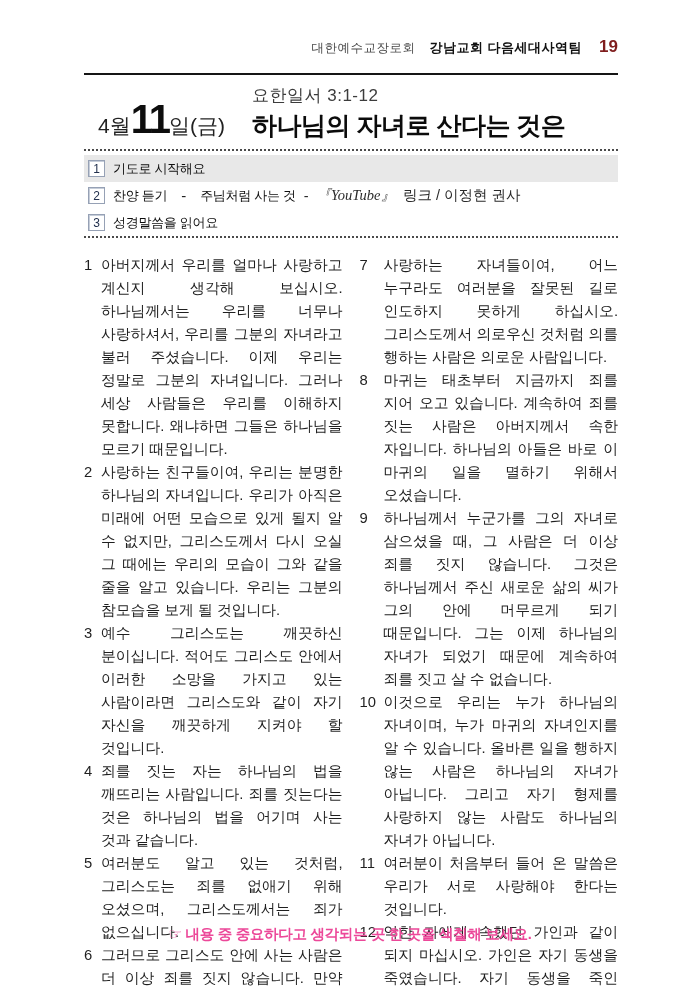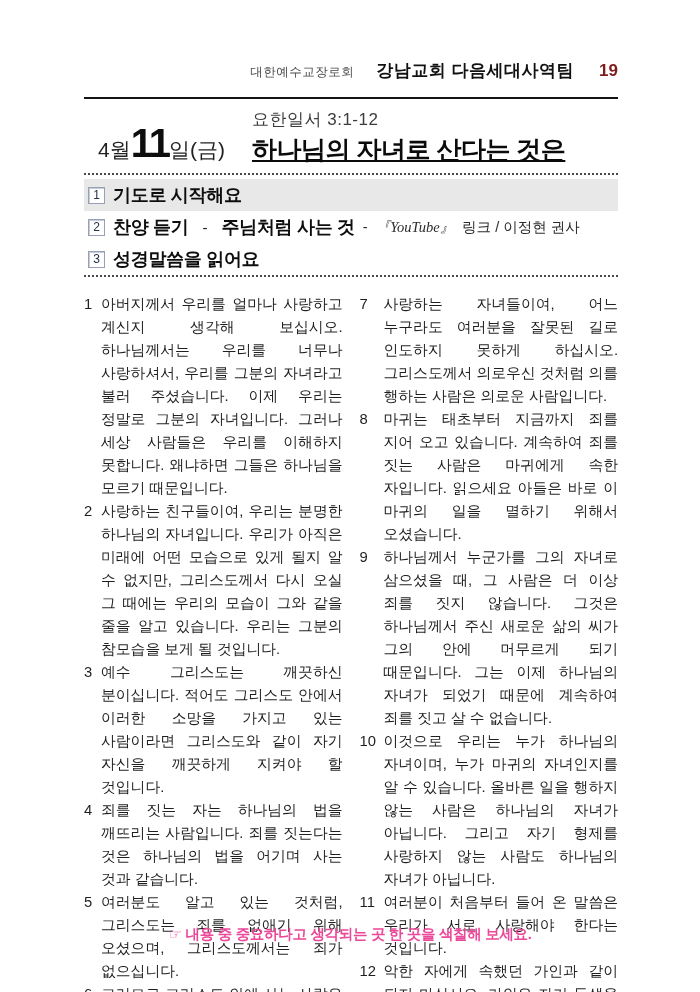--- a/index.html
+++ b/index.html
@@ -14,47 +14,46 @@
     height: 992px;
     padding: 38px 82px 0 84px;
     overflow: hidden;
     background: #ffffff;
   }
   
   .header {
     display: flex;
     justify-content: flex-end;
     align-items: baseline;
-    gap: 22px;
+    gap: 14px;
     line-height: 18px;
-    margin-top: 24px;
   }
   .denom { font-size: 12.5px; color: #4a4a4a; letter-spacing: 0.5px; }
-  .church { font-size: 17px; font-weight: bold; color: #111; letter-spacing: 0.5px; }
+  .church { font-size: 13px; font-weight: bold; color: #111; letter-spacing: 0.5px; }
   .pageno { font-size: 17px; font-weight: bold; color: #7f1d1d; margin-left: 3px; }
   
   .rule-thick { border-top: 2.5px solid #151515; margin-top: 16px; }
   .rule-dotted { border-top: 2px dotted #4a4a4a; }
   .rule-dotted.after-title { margin-top: 7px; }
   
   .title-row { display: flex; margin-top: 9px; align-items: flex-end; }
   .date {
     display: flex;
     align-items: baseline;
     width: 168px;
     flex-shrink: 0;
     padding-left: 14px;
     padding-bottom: 2px;
   }
   .d-month { font-size: 21px; color: #222; }
   .d-day { font-size: 40px; font-weight: bold; letter-spacing: -2px; color: #0d0d0d; line-height: 38px; }
   .d-suffix { font-size: 21px; color: #222; }
   .title-texts { flex: 1; }
   .scripture-ref { font-size: 17px; color: #3c3c3c; letter-spacing: 0.5px; }
-  .page-title { font-size: 25px; font-weight: bold; color: #0b0b0b; margin-top: 2px; letter-spacing: -0.5px; text-decoration: underline; }
+  .page-title { font-size: 25px; font-weight: bold; color: #0b0b0b; margin-top: 2px; letter-spacing: -0.5px; }
   
   .steps { margin-top: 4px; }
   .step {
     display: flex;
     align-items: center;
     gap: 8px;
     padding: 4px 4px;
     min-height: 27px;
     white-space: nowrap;
   }
@@ -66,21 +65,21 @@
     width: 17px;
     height: 17px;
     flex-shrink: 0;
     border: 1px solid #96a1b5;
     box-shadow: inset 1px 1px 0 #c6cdd9;
     background: #ffffff;
     font-size: 12px;
     color: #22304d;
     line-height: 1;
   }
-  .step-label { font-size: 18px; font-weight: bold; color: #0d0d0d; letter-spacing: -0.3px; }
+  .step-label { font-size: 13px; font-weight: normal; color: #0d0d0d; letter-spacing: -0.3px; }
   .step-sep { font-size: 15px; color: #222; padding: 0 6px; }
   .step-text { font-size: 14.5px; color: #2a2a2a; }
   .serif { font-family: "Liberation Serif", "DejaVu Serif", serif; font-style: italic; }
   
   .columns {
     display: flex;
     gap: 17px;
     margin-top: 16px;
   }
   .col { flex: 1; min-width: 0; }
@@ -184,21 +183,21 @@
           <span class="vtext">그러므로 그리스도 안에 사는 사람은 더 이상 죄를 짓지 않습니다. 만약 그가 계속하여 죄를 짓는다면, 그는 그리스도를 진정 이해하지 못한 것이며, 또한 그리스도를 알았다고도 할 수 없을 것입니다.</span>
         </div>
       </div>
     <div class="col col-right" id="col-right">
         <div class="verse">
           <span class="vnum">7</span>
           <span class="vtext">사랑하는 자녀들이여, 어느 누구라도 여러분을 잘못된 길로 인도하지 못하게 하십시오. 그리스도께서 의로우신 것처럼 의를 행하는 사람은 의로운 사람입니다.</span>
         </div>
         <div class="verse">
           <span class="vnum">8</span>
-          <span class="vtext">마귀는 태초부터 지금까지 죄를 지어 오고 있습니다. 계속하여 죄를 짓는 사람은 마귀에게 속한 자입니다. 읽으세요 아들은 바로 이 마귀의 일을 멸하기 위해서 오셨습니다.</span>
+          <span class="vtext">마귀는 태초부터 지금까지 죄를 지어 오고 있습니다. 계속하여 죄를 짓는 사람은 아버지께서 속한 자입니다. 하나님의 아들은 바로 이 마귀의 일을 멸하기 위해서 오셨습니다.</span>
         </div>
         <div class="verse">
           <span class="vnum">9</span>
           <span class="vtext">하나님께서 누군가를 그의 자녀로 삼으셨을 때, 그 사람은 더 이상 죄를 짓지 않습니다. 그것은 하나님께서 주신 새로운 삶의 씨가 그의 안에 머무르게 되기 때문입니다. 그는 이제 하나님의 자녀가 되었기 때문에 계속하여 죄를 짓고 살 수 없습니다.</span>
         </div>
         <div class="verse">
           <span class="vnum">10</span>
           <span class="vtext">이것으로 우리는 누가 하나님의 자녀이며, 누가 마귀의 자녀인지를 알 수 있습니다. 올바른 일을 행하지 않는 사람은 하나님의 자녀가 아닙니다. 그리고 자기 형제를 사랑하지 않는 사람도 하나님의 자녀가 아닙니다.</span>
         </div>
         <div class="verse">

